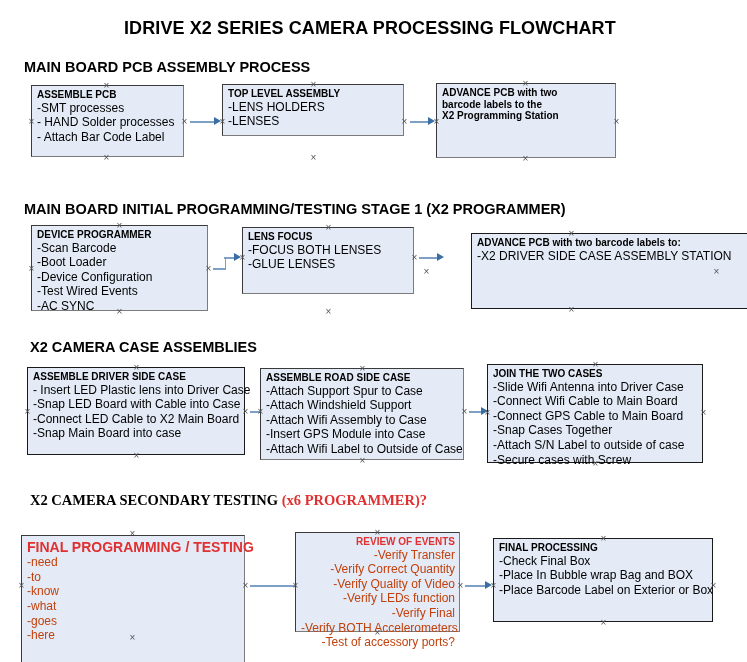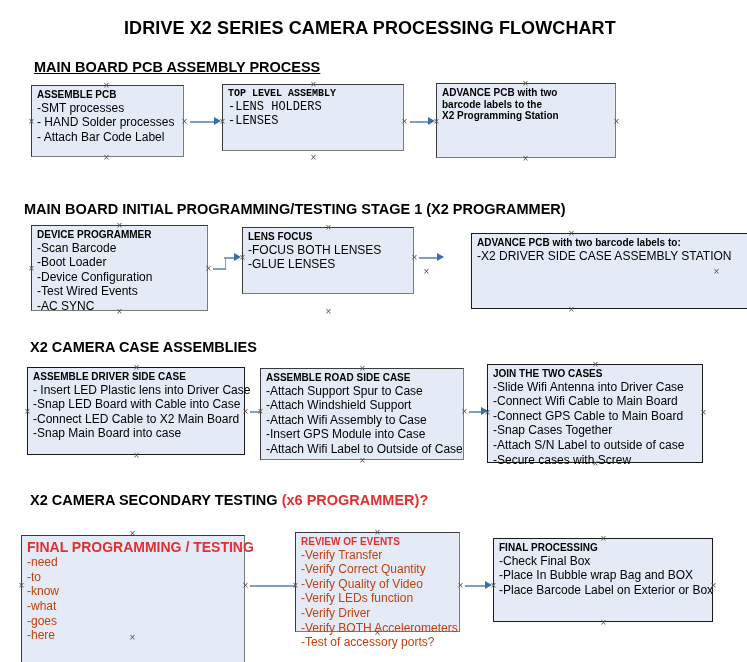--- a/index.html
+++ b/index.html
@@ -93,37 +93,37 @@
   }
   .handle::before { content: "\00D7"; }
 </style>
 </head>
 <body>
 
 <div id="canvas">
 
   <div class="abs main-title" style="left:124px; top:18px;">IDRIVE X2  SERIES CAMERA PROCESSING FLOWCHART</div>
 
-  <div class="abs section-title" style="left:34px; top:59px;text-decoration:underline;">MAIN BOARD PCB ASSEMBLY PROCESS</div>
+  <div class="abs section-title" style="left:24px; top:59px;">MAIN BOARD PCB ASSEMBLY PROCESS</div>
 
   <div class="abs node" style="left:31px; top:85px; width:153px; height:72px;">
     <div class="node-title">ASSEMBLE PCB</div>
     <div class="node-line">-SMT processes</div>
     <div class="node-line">- HAND Solder processes</div>
     <div class="node-line">- Attach Bar Code Label</div>
   </div>
   <div class="abs handle" style="left:102px; top:81px;"></div>
   <div class="abs handle" style="left:102px; top:153px;"></div>
   <div class="abs handle" style="left:27px; top:117px;"></div>
   <div class="abs handle" style="left:180px; top:117px;"></div>
 
   <div class="abs conn" style="left:190px; top:121px; width:26px;"></div>
   <div class="abs arrowhead" style="left:214px; top:117px;"></div>
 
-  <div class="abs node" style="left:222px; top:84px; width:182px; height:67px;font-family:Liberation Mono, monospace;">
+  <div class="abs node" style="left:222px; top:84px; width:182px; height:52px;">
     <div class="node-title">TOP LEVEL ASSEMBLY</div>
     <div class="node-line">-LENS HOLDERS</div>
     <div class="node-line">-LENSES</div>
   </div>
   <div class="abs handle" style="left:309px; top:80px;"></div>
   <div class="abs handle" style="left:309px; top:153px;"></div>
   <div class="abs handle" style="left:218px; top:117px;"></div>
   <div class="abs handle" style="left:400px; top:117px;"></div>
 
   <div class="abs conn" style="left:410px; top:121px; width:20px;"></div>
@@ -221,47 +221,47 @@
     <div class="node-line">-Connect GPS Cable to Main Board</div>
     <div class="node-line">-Snap Cases Together</div>
     <div class="node-line">-Attach S/N Label to outside of case</div>
     <div class="node-line">-Secure cases with Screw</div>
   </div>
   <div class="abs handle" style="left:591px; top:360px;"></div>
   <div class="abs handle" style="left:591px; top:459px;"></div>
   <div class="abs handle" style="left:483px; top:408px;"></div>
   <div class="abs handle" style="left:699px; top:408px;"></div>
 
-  <div class="abs section-title" style="left:30px; top:492px;">
+  <div class="abs section-title" style="left:30px; top:492px;font-family:Liberation Serif, serif;">
     <span>X2 CAMERA SECONDARY TESTING </span><span class="red">(x6 PROGRAMMER)?</span>
   </div>
 
   <div class="abs node" style="left:21px; top:535px; width:224px; height:131px;">
     <div class="node-title big red">FINAL PROGRAMMING / TESTING</div>
     <div class="node-line red">-need</div>
     <div class="node-line red">-to</div>
     <div class="node-line red">-know</div>
     <div class="node-line red">-what</div>
     <div class="node-line red">-goes</div>
     <div class="node-line red">-here</div>
   </div>
   <div class="abs handle" style="left:128px; top:529px;"></div>
   <div class="abs handle" style="left:128px; top:633px;"></div>
   <div class="abs handle" style="left:17px; top:581px;"></div>
   <div class="abs handle" style="left:241px; top:581px;"></div>
 
   <div class="abs conn" style="left:250px; top:585px; width:45px;"></div>
 
-  <div class="abs node" style="left:295px; top:532px; width:165px; height:100px;">
+  <div class="abs node" style="left:295px; top:532px; width:165px; height:100px;text-align:right;">
     <div class="node-title red">REVIEW OF EVENTS</div>
     <div class="node-line red">-Verify Transfer</div>
     <div class="node-line red">-Verify Correct Quantity</div>
     <div class="node-line red">-Verify Quality of Video</div>
     <div class="node-line red">-Verify LEDs function</div>
-    <div class="node-line red">-Verify Driver</div>
+    <div class="node-line red">-Verify Final</div>
     <div class="node-line red">-Verify BOTH Accelerometers</div>
     <div class="node-line red">-Test of accessory ports?</div>
   </div>
   <div class="abs handle" style="left:373px; top:528px;"></div>
   <div class="abs handle" style="left:373px; top:628px;"></div>
   <div class="abs handle" style="left:291px; top:581px;"></div>
   <div class="abs handle" style="left:456px; top:581px;"></div>
 
   <div class="abs conn" style="left:465px; top:585px; width:22px;"></div>
   <div class="abs arrowhead" style="left:485px; top:581px;"></div>

